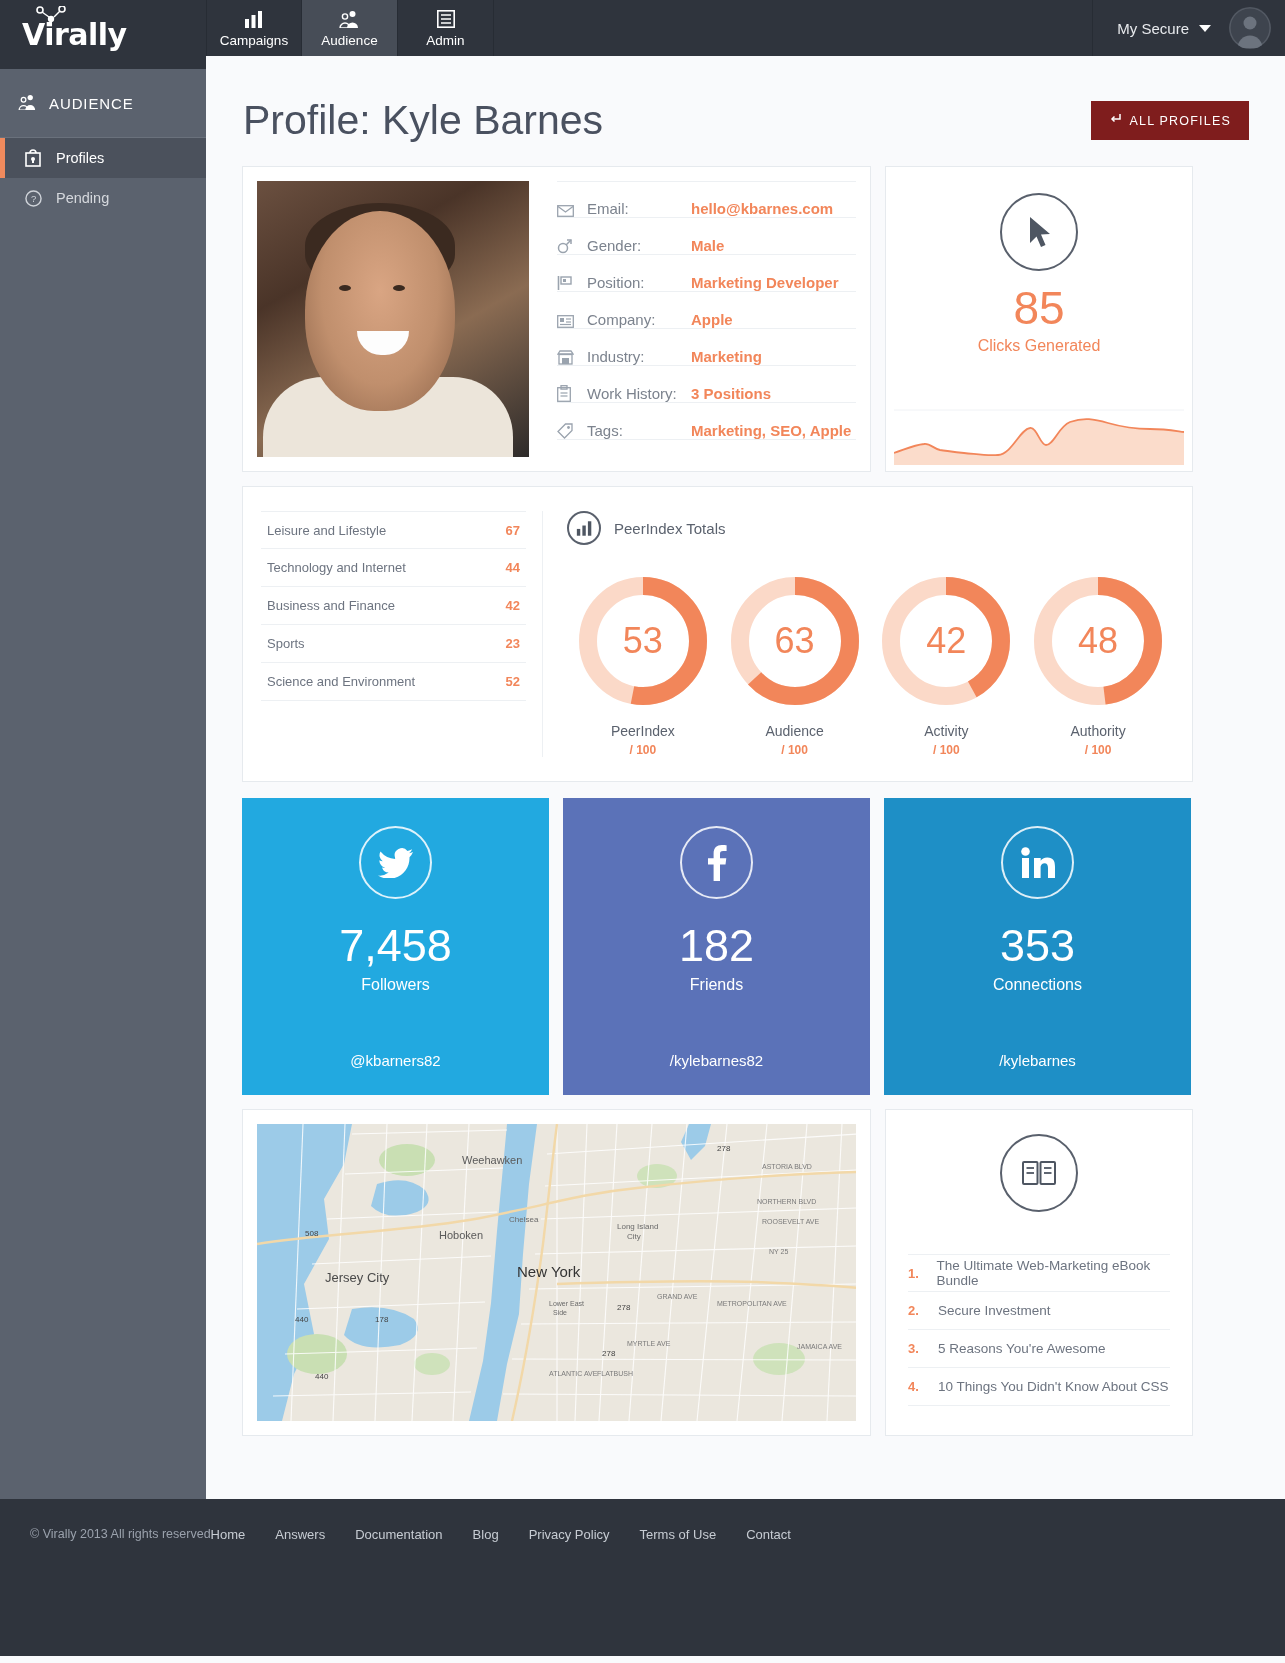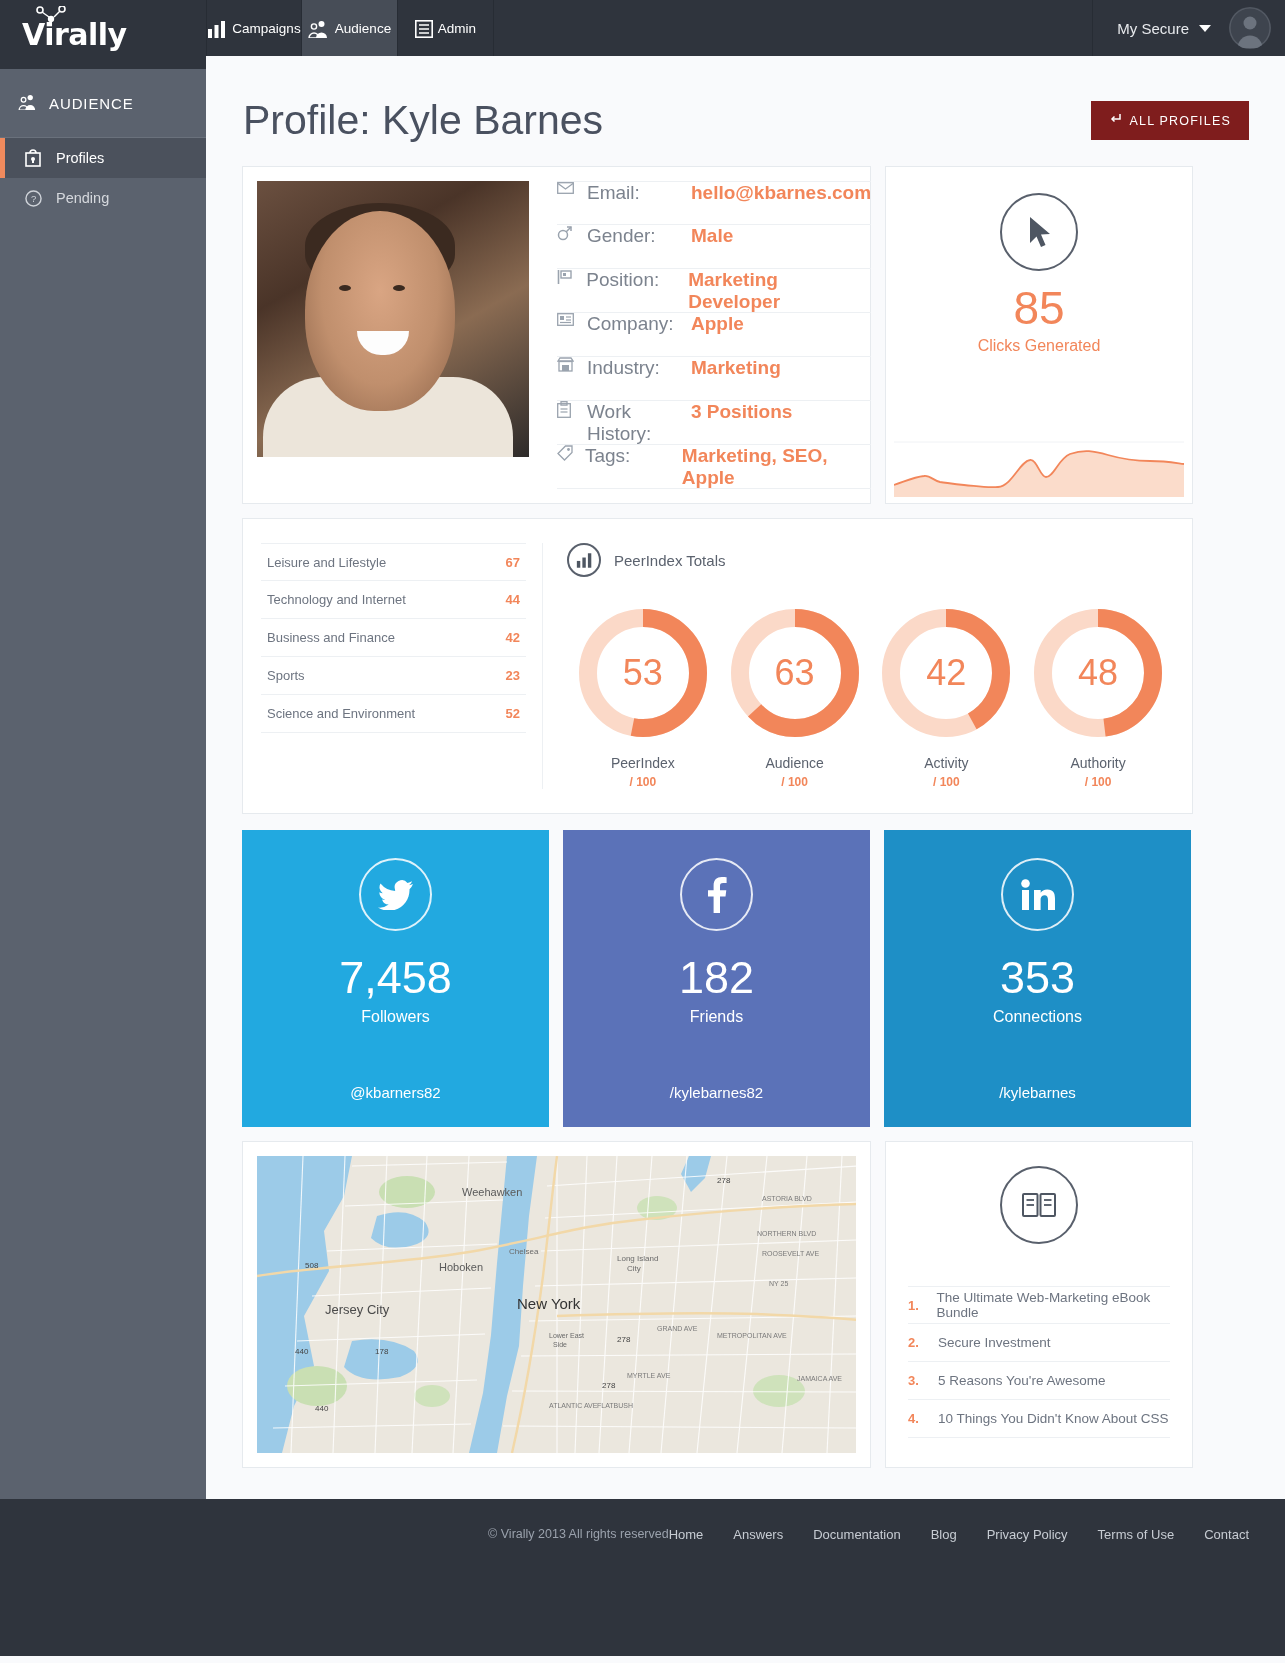--- a/index.html
+++ b/index.html
@@ -21,21 +21,21 @@
     width: 206px; height: 69px; display: flex; align-items: center;
     padding-left: 22px; background: #2f343d;
   }
   .brand-logo {
     position: relative; color: #ffffff; font-size: 30px; font-weight: bold;
     letter-spacing: -0.5px; font-family: "DejaVu Sans", sans-serif;
   }
   .brand-nodes { position: absolute; top: -11px; left: 12px; width: 40px; height: 16px; }
   .nav-tabs { display: flex; align-items: stretch; }
   .nav-tab {
-    width: 96px; display: flex; flex-direction: row;
+    width: 96px; display: flex; flex-direction: column;
     align-items: center; justify-content: center; gap: 5px;
     color: #ffffff; font-size: 13.5px; cursor: pointer;
     border-right: 1px solid #272c34;
   }
   .nav-tab:first-child { border-left: 1px solid #272c34; }
   .nav-tab.active { background: #474d57; }
   .nav-tab .nav-icon { height: 20px; display:flex; align-items:flex-end; }
   .nav-spacer { flex: 1; }
   .account {
     display: flex; align-items: center; gap: 10px; padding: 0 18px 0 24px;
@@ -106,22 +106,22 @@
   }
   .photo-body {
     position:absolute; left: 6px; bottom: 0; width: 250px; height: 80px;
     background: #ece5da; border-radius: 60px 60px 0 0;
   }
   .photo-eye { position:absolute; width:12px; height:6px; background:#3a2a20; border-radius:50%; top: 104px; }
   .photo-smile { position:absolute; left: 100px; top: 150px; width: 52px; height: 24px; background:#fdfdfd; border-radius: 0 0 26px 26px; }
 
   .info-list { flex: 1; padding-left: 28px; }
   .info-row {
-    display: flex; align-items: flex-start; height: 44px;
-    border-bottom: 1px solid #edf0f3; font-size: 19px;
+    display: flex; align-items: flex-end; height: 37px;
+    border-bottom: 1px solid #edf0f3; font-size: 15px;
   }
   .info-row:first-child { border-top: 1px solid #edf0f3; }
   .info-icon { width: 30px; color: #9aa3ae; display:flex; justify-content:flex-start; }
   .info-label { width: 104px; color: #7c838e; }
   .info-value { color: #f2865a; font-weight: bold; }
 
   
   .clicks-card {
     width: 308px; padding: 26px 0 0; display: flex; flex-direction: column;
     align-items: center; position: relative;
@@ -190,21 +190,21 @@
     display: flex; align-items: center; gap: 16px; height: 38px;
     border-bottom: 1px solid #edf0f3; font-size: 13.5px; color: #6d7480;
     cursor: pointer;
   }
   .ebook-item:first-child { border-top: 1px solid #edf0f3; }
   .ebook-num { color: #f2865a; font-weight: bold; font-size: 13px; width: 14px; }
 
   
   .footer {
     position: absolute; top: 1499px; left: 0; width: 1285px; height: 157px;
-    background: #2f343d; display: flex; align-items: flex-start; justify-content: flex-end;
+    background: #2f343d; display: flex; align-items: flex-start; justify-content: flex-start;
     padding: 28px 36px 0 30px;
   }
   .copyright { color: #9aa1ac; font-size: 12.5px; }
   .footer-links { display: flex; gap: 30px; }
   .footer-links a { color: #c7ccd3; font-size: 13px; text-decoration: none; cursor: pointer; }
 </style>
 </head>
 <body>
 
 <div class="topnav">

